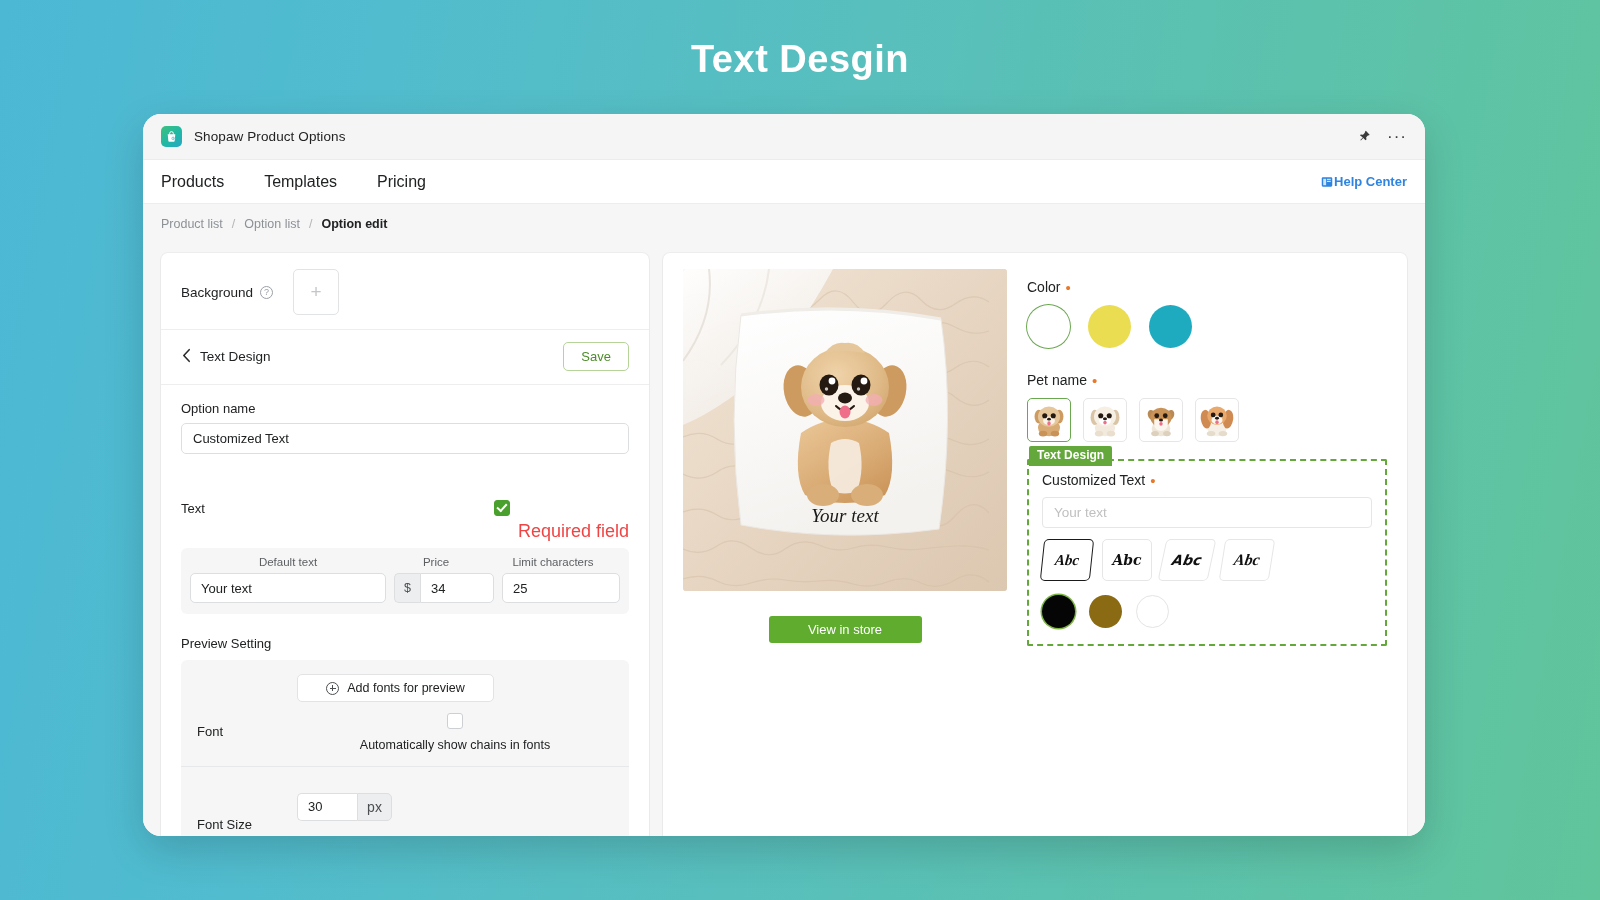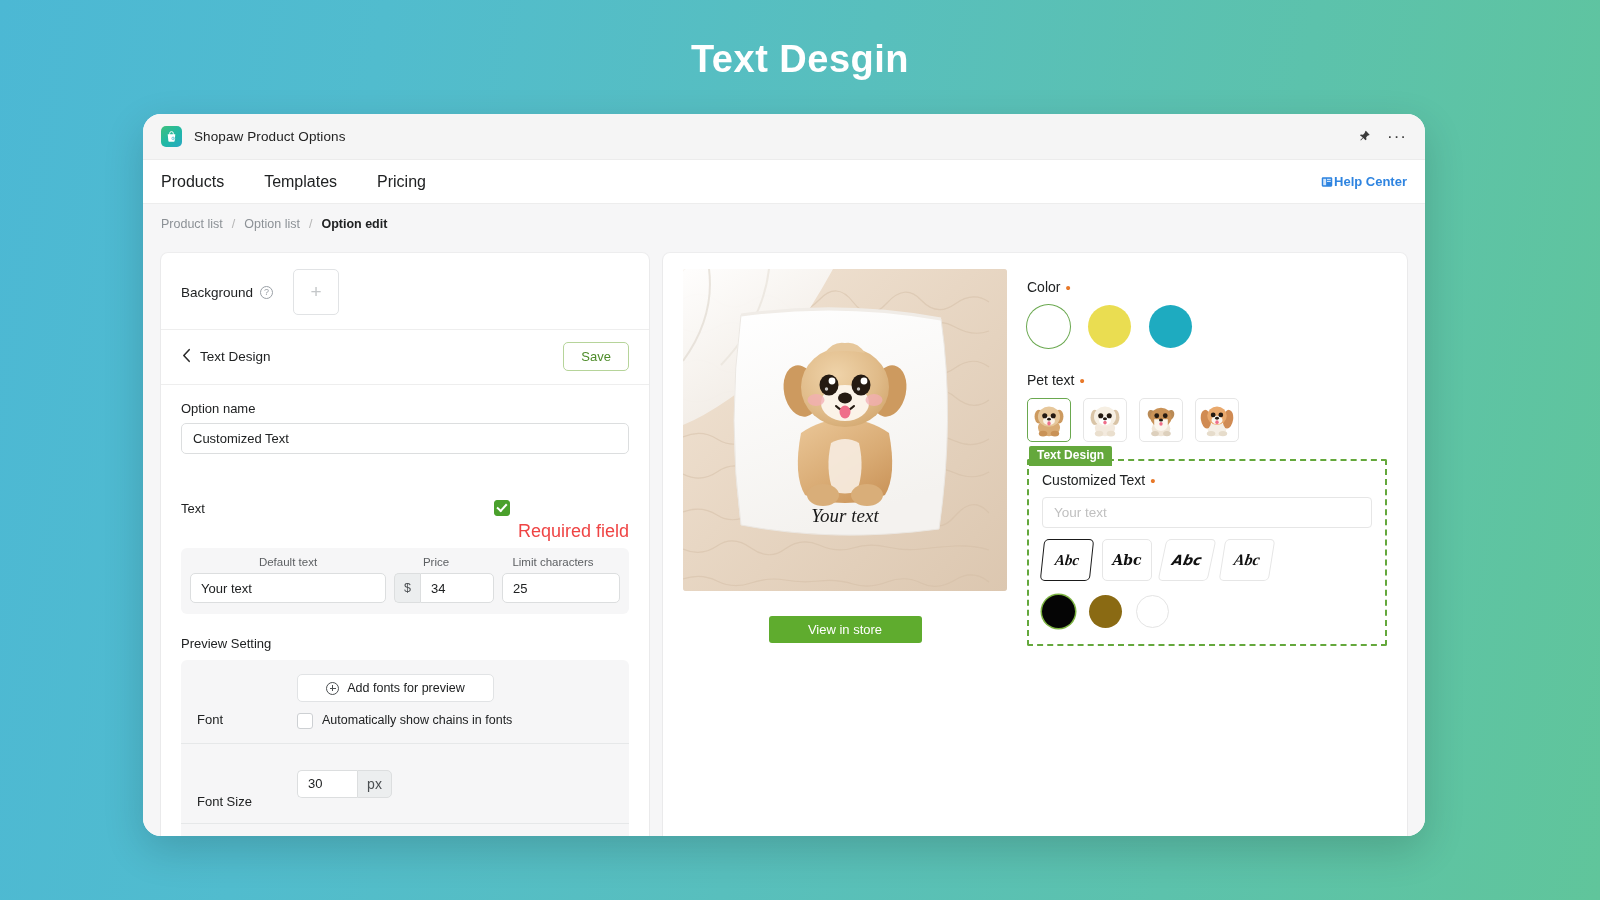--- a/index.html
+++ b/index.html
@@ -204,21 +204,21 @@
   }
   .plus-circle {
     width: 13px; height: 13px; border-radius: 50%; border: 1px solid #4b4f52;
     position: relative; flex: 0 0 auto;
   }
   .plus-circle::before, .plus-circle::after {
     content: ""; position: absolute; background: #4b4f52;
   }
   .plus-circle::before { left: 2.5px; right: 2.5px; top: 5px; height: 1px; }
   .plus-circle::after { top: 2.5px; bottom: 2.5px; left: 5px; width: 1px; }
-  .chain-row { display: flex; align-items: flex-start; gap: 9px; margin-top: 11px; cursor: pointer; }
+  .chain-row { display: flex; align-items: center; gap: 9px; margin-top: 11px; cursor: pointer; flex-direction: column; }
   .chain-label { font-size: 12.5px; color: #202223; }
 
   .fs-group { display: flex; height: 28px; width: 95px; }
   .fs-val {
     flex: 1; border: 1px solid #dcdedf; border-right: none; border-radius: 5px 0 0 5px;
     background: #fff; display: flex; align-items: center; padding: 0 10px;
     font-size: 13px; color: #202223;
   }
   .fs-unit {
     width: 35px; background: #eceeef; border: 1px solid #dcdedf; border-radius: 0 5px 5px 0;
@@ -561,21 +561,21 @@
           <span>Color</span>
           <span class="req-star">•</span>
         </div>
         <div class="color-row">
           <span class="color-circle sel" style="background:#ffffff"></span>
           <span class="color-circle" style="background:#eadd51"></span>
           <span class="color-circle" style="background:#1eabc0"></span>
         </div>
 
         <div class="opt-label">
-          <span>Pet text</span>
+          <span>Pet name</span>
           <span class="req-star">•</span>
         </div>
         <div class="pet-row">
           <span class="pet-card sel">
             <svg width="34" height="34" viewBox="0 0 40 40">
               <ellipse cx="20" cy="29" rx="13" ry="10" fill="#d9ab74"></ellipse>
               <ellipse cx="13" cy="36" rx="5" ry="3.5" fill="#c99257"></ellipse>
               <ellipse cx="27" cy="36" rx="5" ry="3.5" fill="#c99257"></ellipse>
               <ellipse cx="8" cy="16" rx="5" ry="8" fill="#cd9a5f"></ellipse>
               <ellipse cx="32" cy="16" rx="5" ry="8" fill="#cd9a5f"></ellipse>

